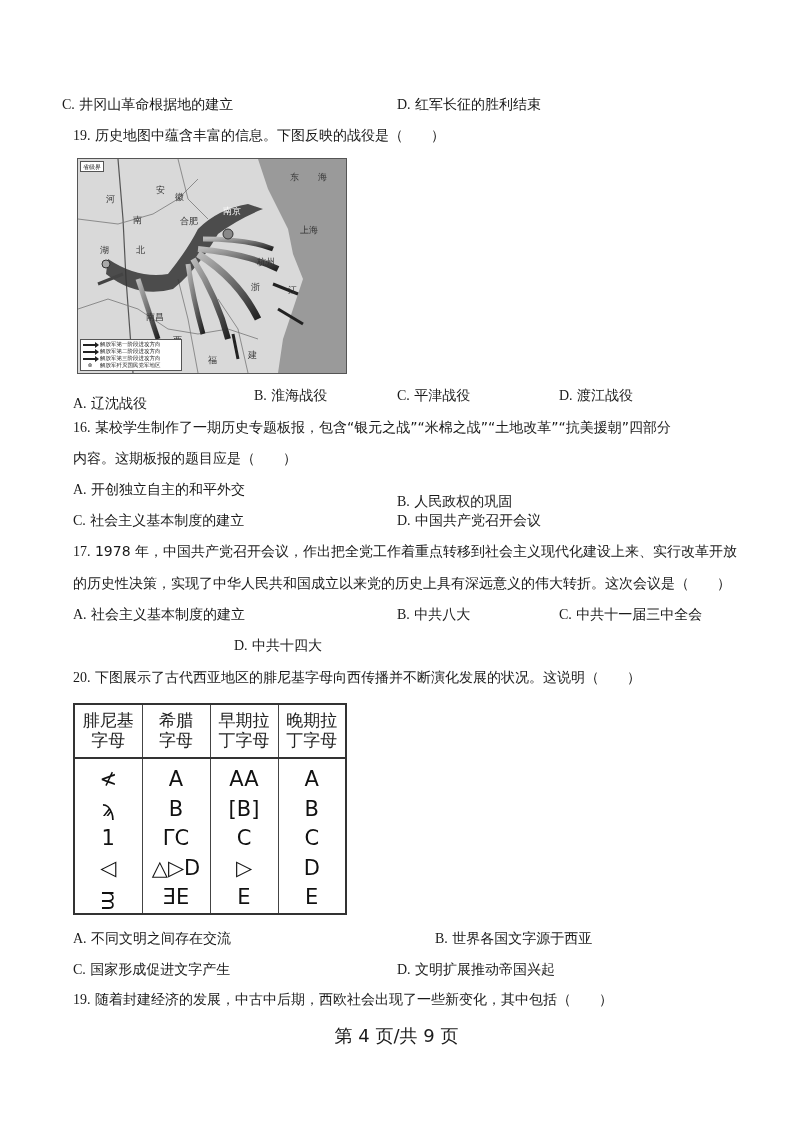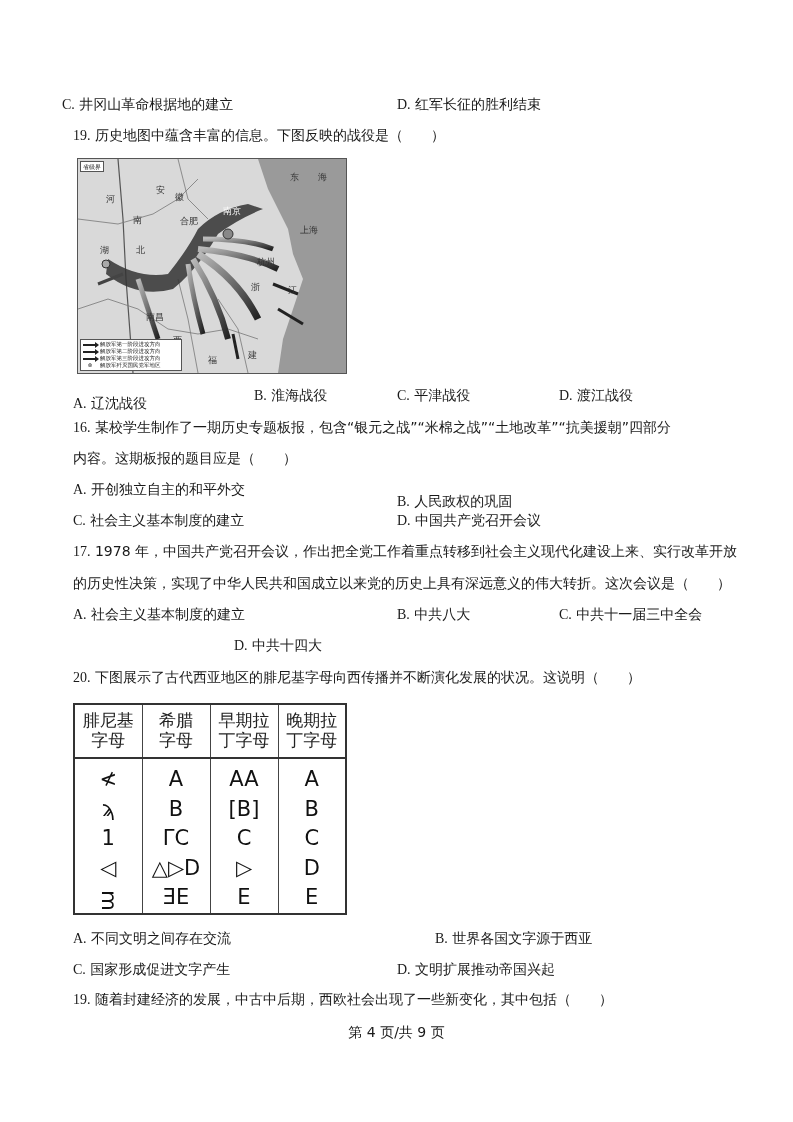--- a/index.html
+++ b/index.html
@@ -35,21 +35,21 @@
   .alpha-table th, .alpha-table td { border: 1px solid #444; text-align: center; padding: 0; }
   .alpha-table th {
     font-family: Liberation Sans, sans-serif; font-weight: normal; font-size: 17px; line-height: 20px;
     height: 52px; border-bottom: 2px solid #333; color: #222;
   }
   .alpha-table td.col {
     vertical-align: top; padding-top: 6px;
     font-family: "DejaVu Sans", sans-serif; font-size: 21px; line-height: 29.5px; color: #111;
   }
   .glyph { display: block; height: 29.5px; }
-  .footer { position: absolute; top: 1024px; left: 0; width: 793px; text-align: center; font-size: 14px; }
+  .footer { position: absolute; top: 1024px; left: 0; width: 793px; text-align: center; font-size: 18px; }
 </style>
 </head>
 <body>
 
 <div class="opt" style="left:62px; top:95px;">
   <span class="qnum">C.</span>
   <span>井冈山革命根据地的建立</span>
 </div>
 <div class="opt" style="left:397px; top:95px;">
   <span class="qnum">D.</span>

